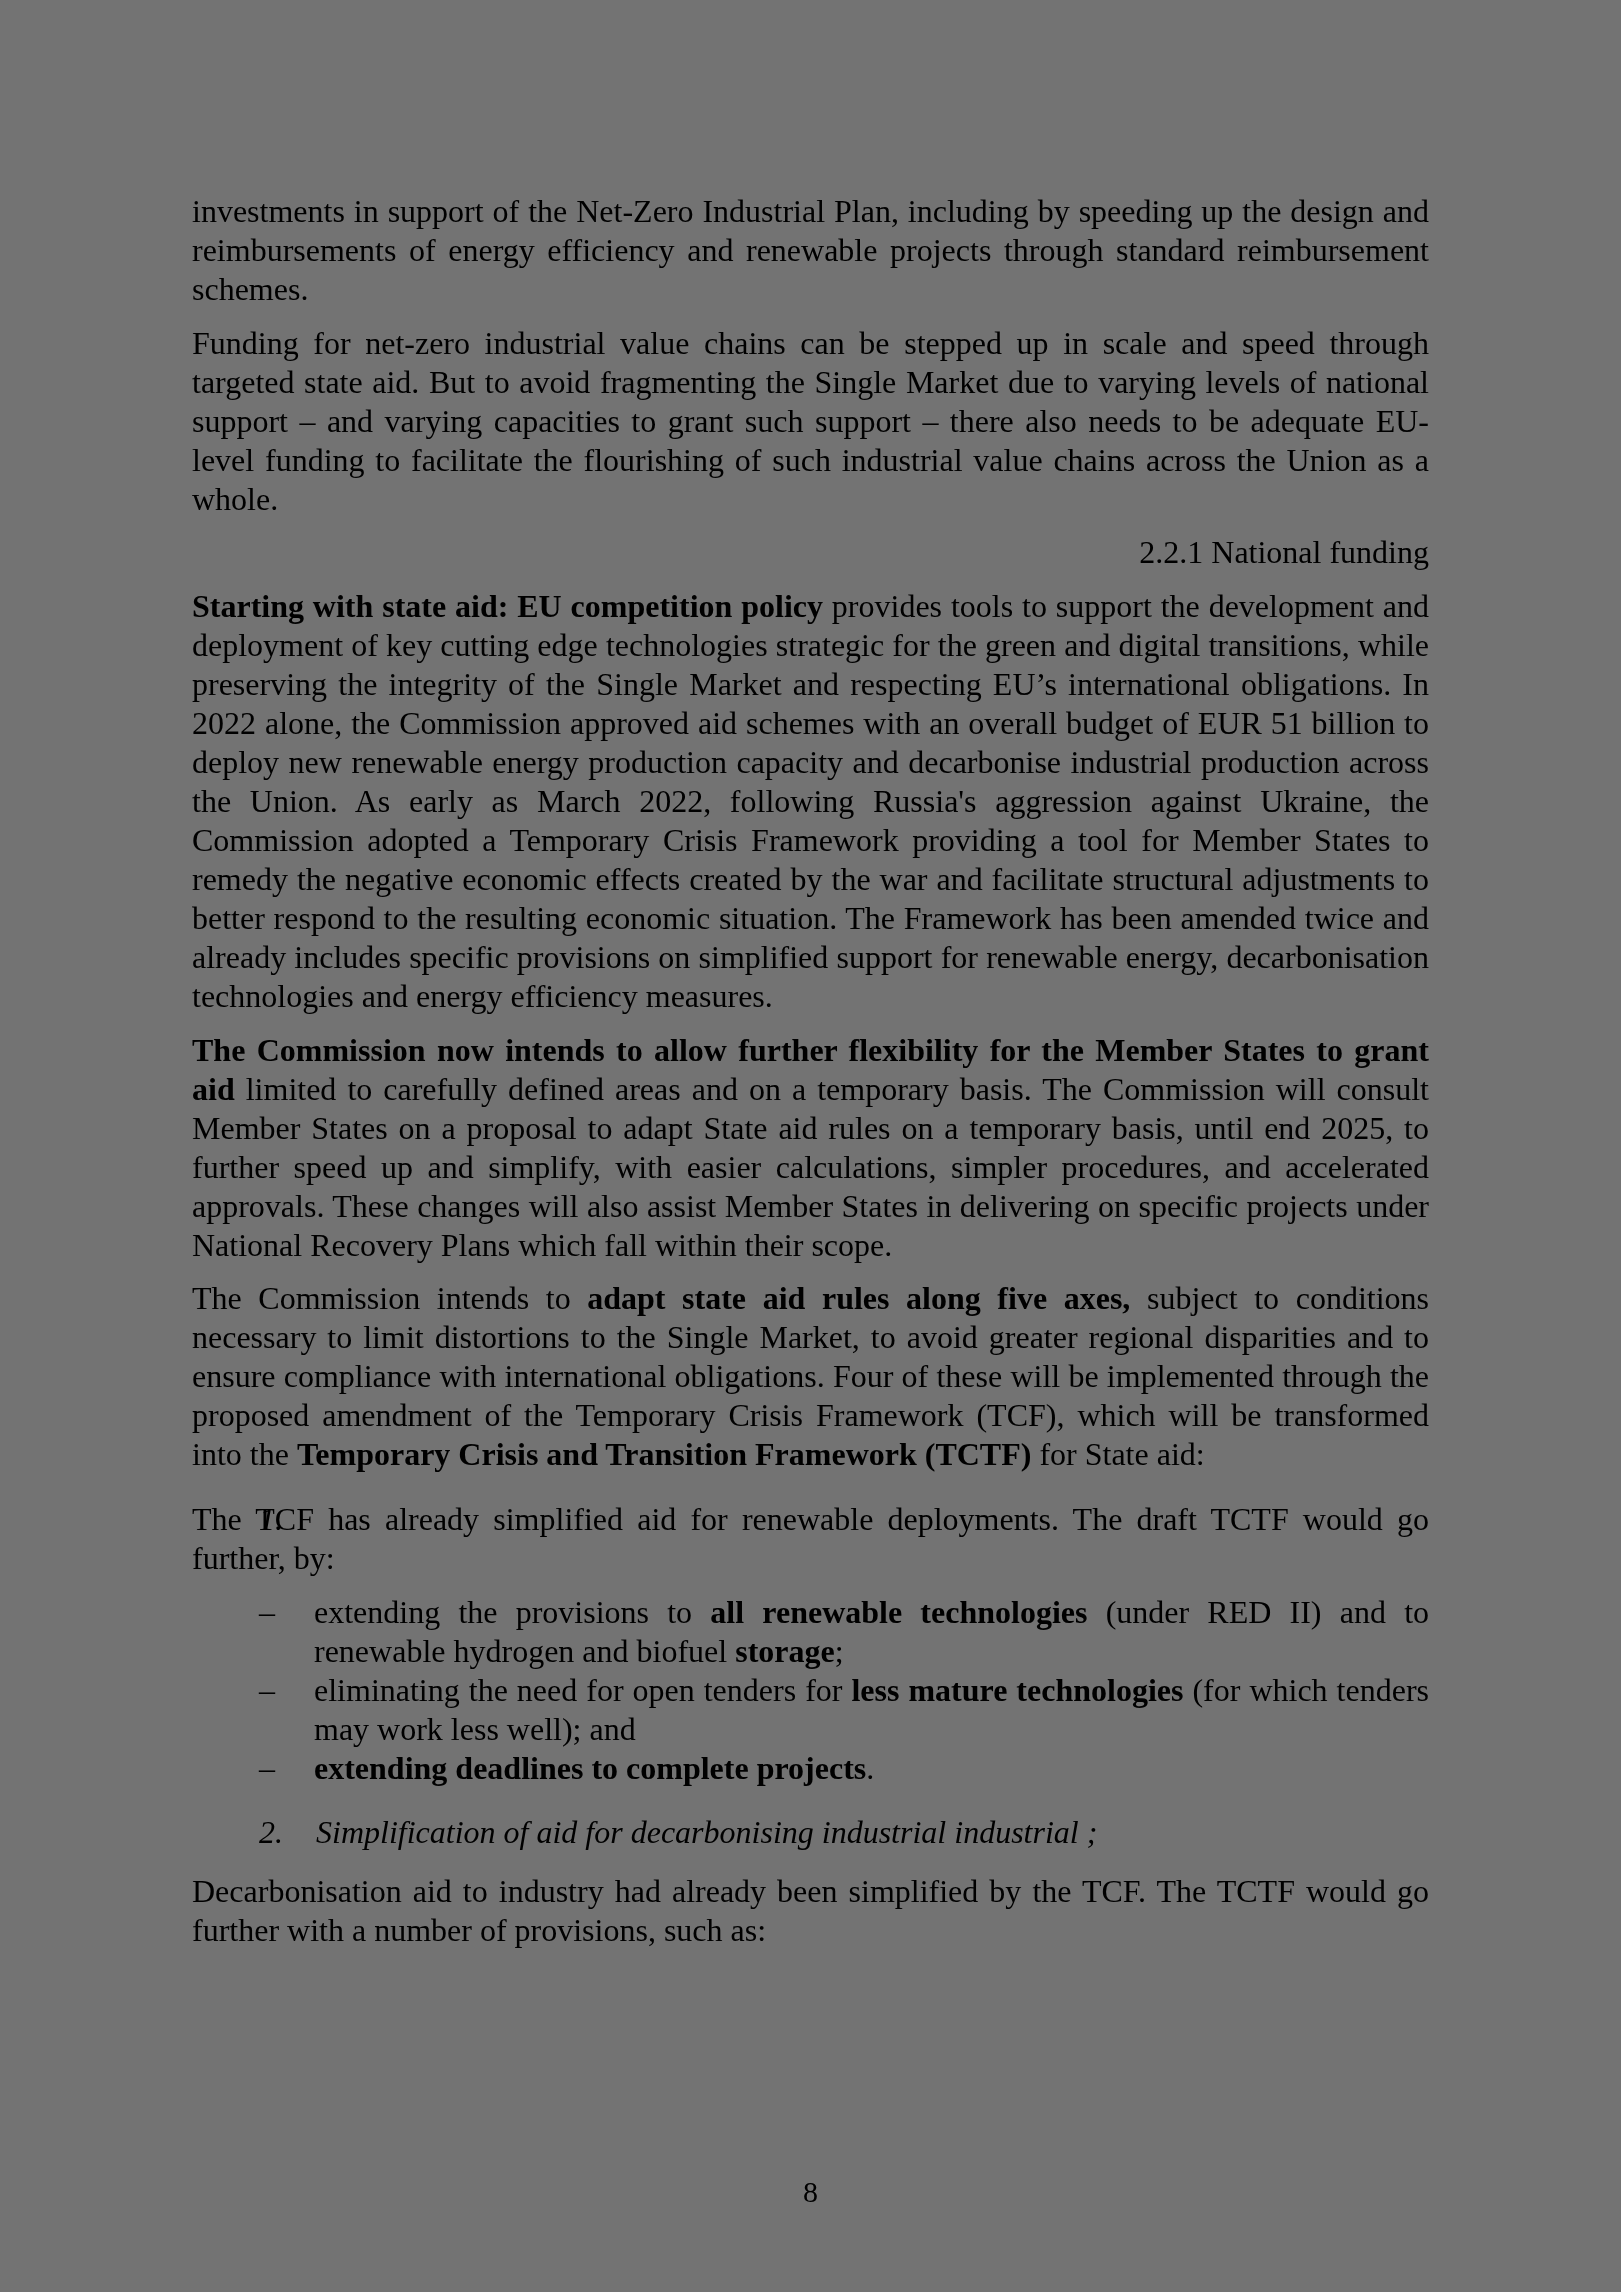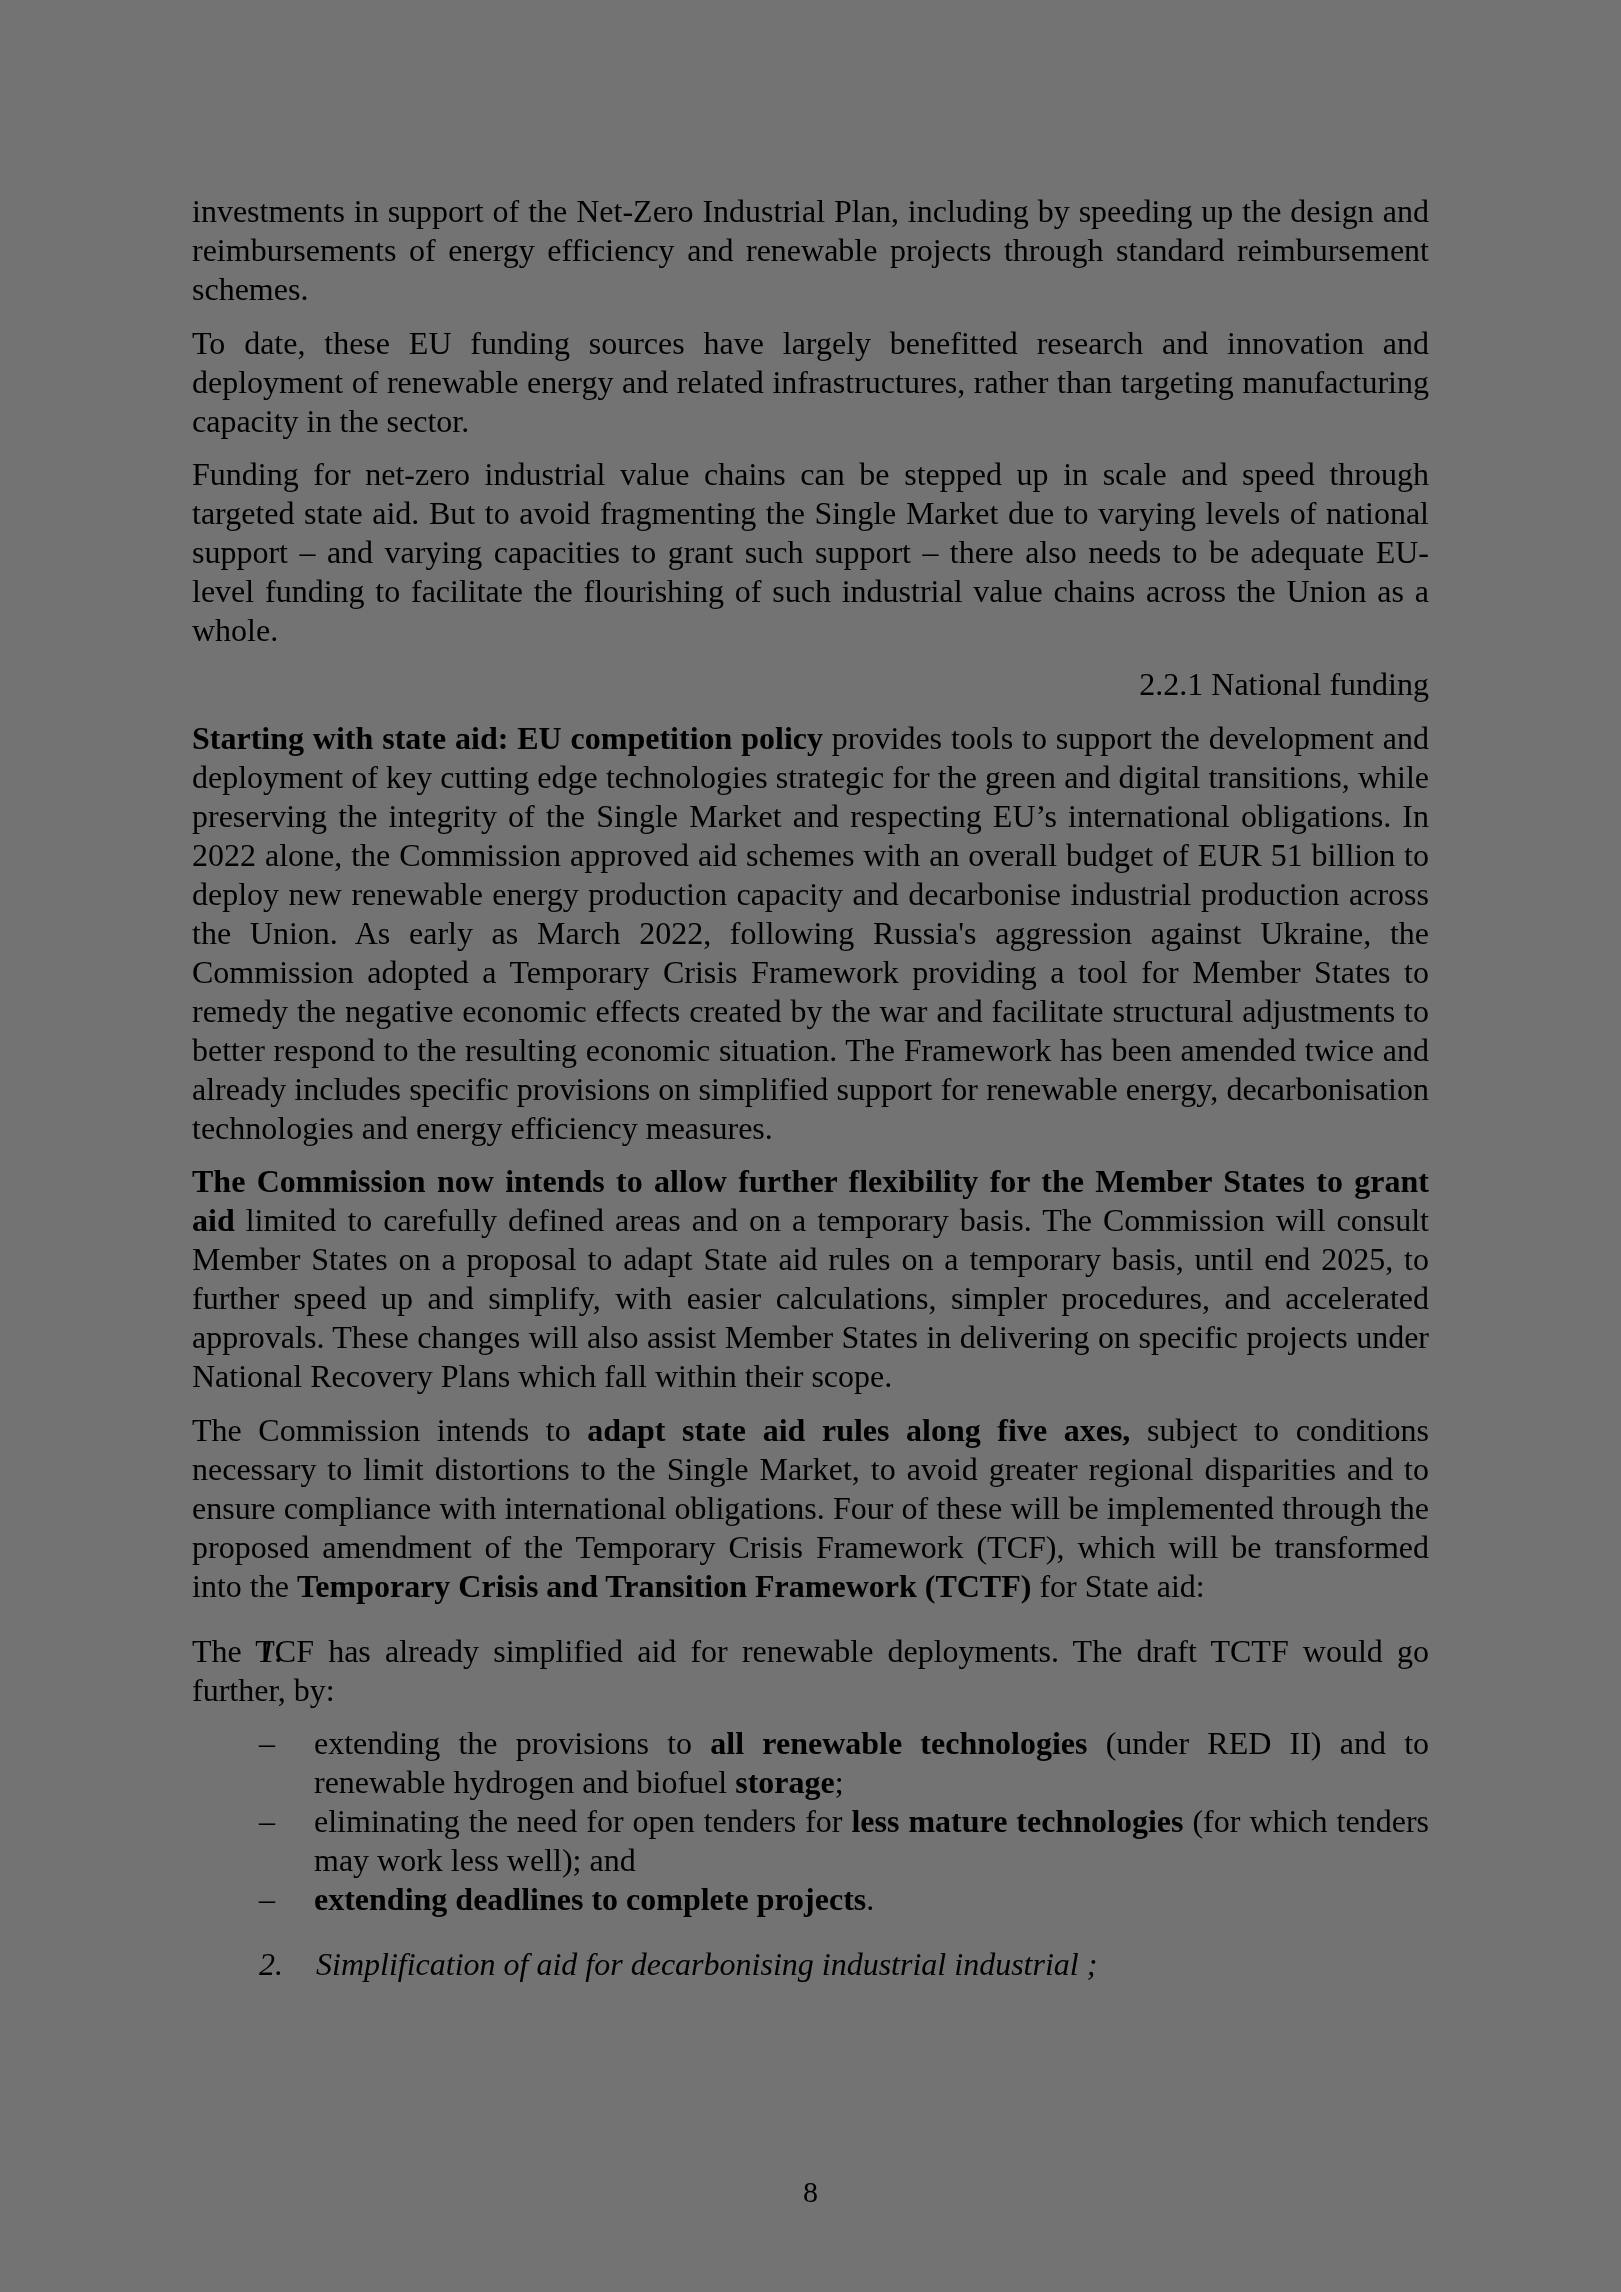--- a/index.html
+++ b/index.html
@@ -67,28 +67,28 @@
     font-size: 30px;
     line-height: 35px;
   }
 </style>
 </head>
 <body>
 
 <div class="page">
   <div class="content">
       <div class="block paragraph"><span class="">investments in support of the Net-Zero Industrial Plan, including by speeding up the design and reimbursements of energy efficiency and renewable projects through standard reimbursement schemes.</span></div>
-      <div class="block paragraph"><span class="">To date, these EU funding sources have largely benefitted research and innovation and deployment of renewable energy and related infrastructures, rather than targeting manufacturing capacity in the sector.</span></div>
       <div class="block paragraph"><span class="">Funding for net-zero industrial value chains can be stepped up in scale and speed through targeted state aid. But to avoid fragmenting the Single Market due to varying levels of national support – and varying capacities to grant such support – there also needs to be adequate EU-level funding to facilitate the flourishing of such industrial value chains across the Union as a whole.</span></div>
       <div class="block heading"><span class="">2.2.1 National funding</span></div>
       <div class="block paragraph"><span class="bold ">Starting with state aid: EU competition policy</span><span class=""> provides tools to support the development and deployment of key cutting edge technologies strategic for the green and digital transitions, while preserving the integrity of the Single Market and respecting EU’s international obligations. In 2022 alone, the Commission approved aid schemes with an overall budget of EUR 51 billion to deploy new renewable energy production capacity and decarbonise industrial production across the Union. As early as March 2022, following Russia's aggression against Ukraine, the Commission adopted a Temporary Crisis Framework providing a tool for Member States to remedy the negative economic effects created by the war and facilitate structural adjustments to better respond to the resulting economic situation. The Framework has been amended twice and already includes specific provisions on simplified support for renewable energy, decarbonisation technologies and energy efficiency measures.</span></div>
       <div class="block paragraph"><span class="bold ">The Commission now intends to allow further flexibility for the Member States to grant aid</span><span class=""> limited to carefully defined areas and on a temporary basis. The Commission will consult Member States on a proposal to adapt State aid rules on a temporary basis, until end 2025, to further speed up and simplify, with easier calculations, simpler procedures, and accelerated approvals. These changes will also assist Member States in delivering on specific projects under National Recovery Plans which fall within their scope.</span></div>
       <div class="block paragraph"><span class="">The Commission intends to </span><span class="bold ">adapt state aid rules along five axes,</span><span class=""> subject to conditions necessary to limit distortions to the Single Market, to avoid greater regional disparities and to ensure compliance with international obligations. Four of these will be implemented through the proposed amendment of the Temporary Crisis Framework (TCF), which will be transformed into the </span><span class="bold ">Temporary Crisis and Transition Framework (TCTF)</span><span class=""> for State aid:</span></div>
       <div class="block numbered-item"><span class="marker">1.</span></div>
       <div class="block paragraph"><span class="">The TCF has already simplified aid for renewable deployments. The draft TCTF would go further, by:</span></div>
       <div class="block bullet-item"><span class="marker">–</span><span class="">extending the provisions to </span><span class="bold ">all renewable technologies</span><span class=""> (under RED II) and to renewable hydrogen and biofuel </span><span class="bold ">storage</span><span class="">;</span></div>
       <div class="block bullet-item"><span class="marker">–</span><span class="">eliminating the need for open tenders for </span><span class="bold ">less mature technologies</span><span class=""> (for which tenders may work less well); and</span></div>
       <div class="block bullet-item"><span class="marker">–</span><span class="bold ">extending deadlines to complete projects</span><span class="">.</span></div>
       <div class="block numbered-item"><span class="marker">2.</span><span class="italic">Simplification of aid for decarbonising industrial industrial ;</span></div>
+      <div class="block paragraph"><span class="">Decarbonisation aid to industry had already been simplified by the TCF. The TCTF would go further with a number of provisions, such as:</span></div>
     </div>
   <div class="page-number">8</div>
 </div>
 
 
 </body></html>

